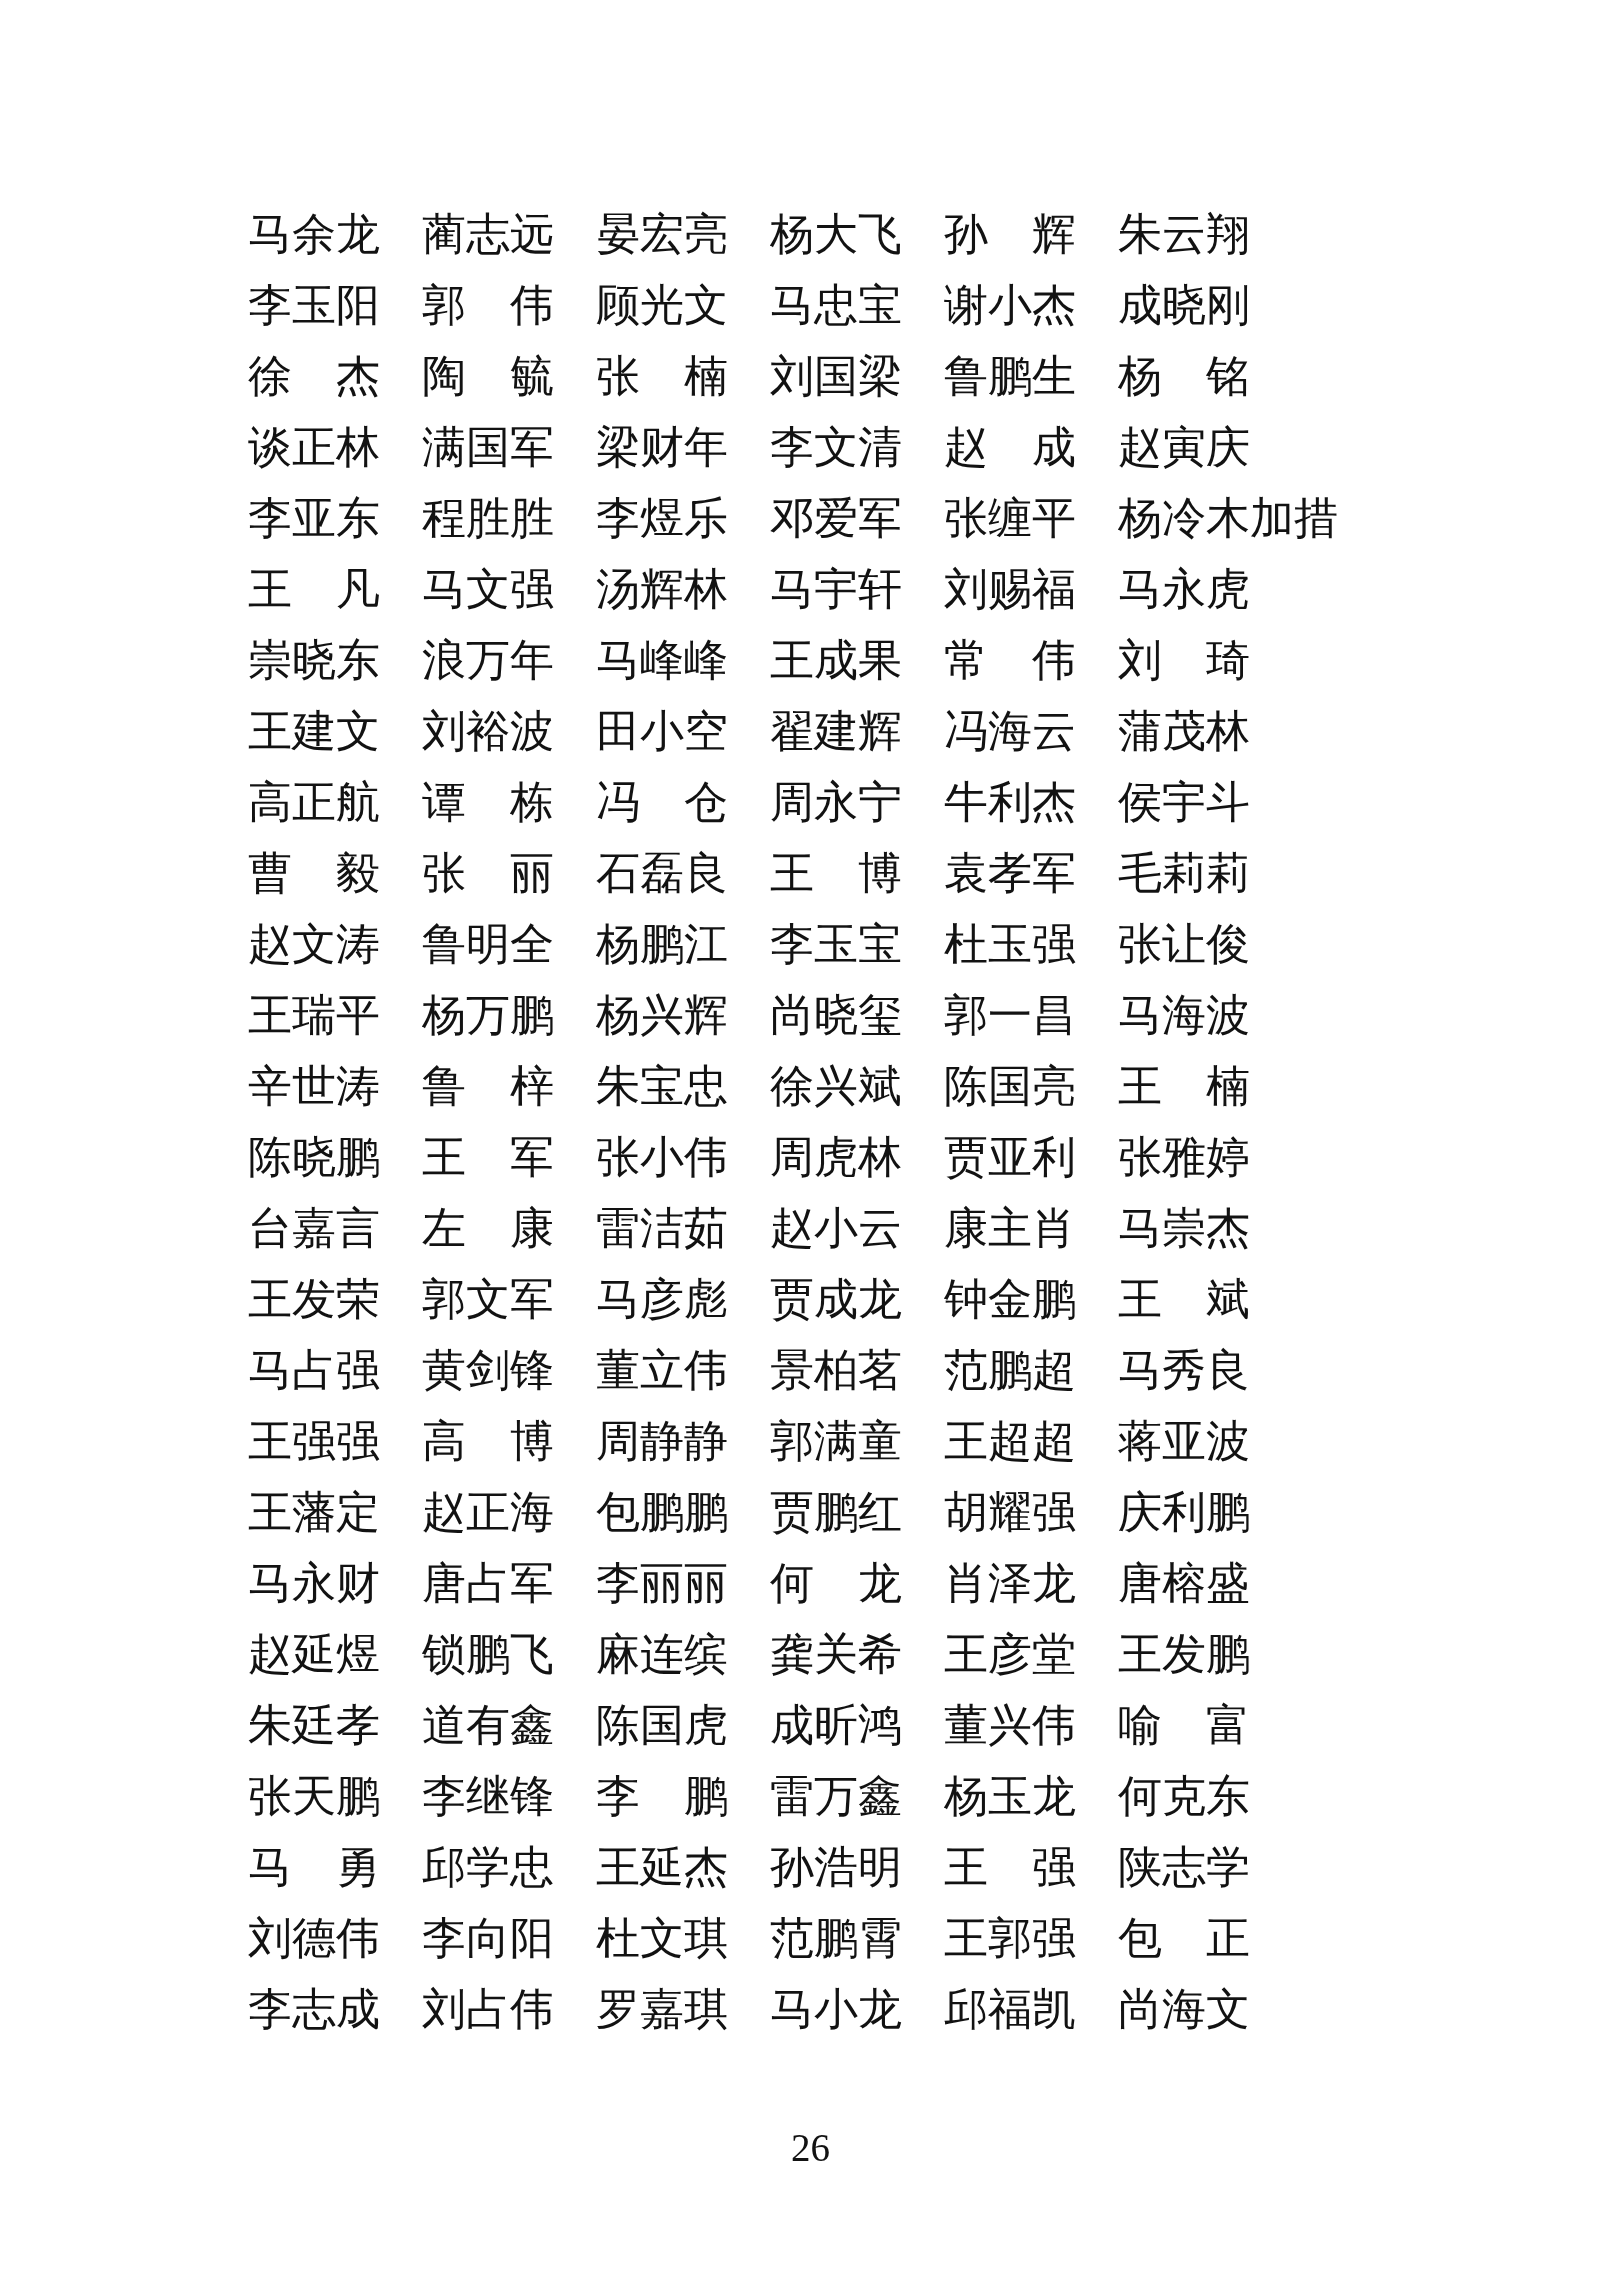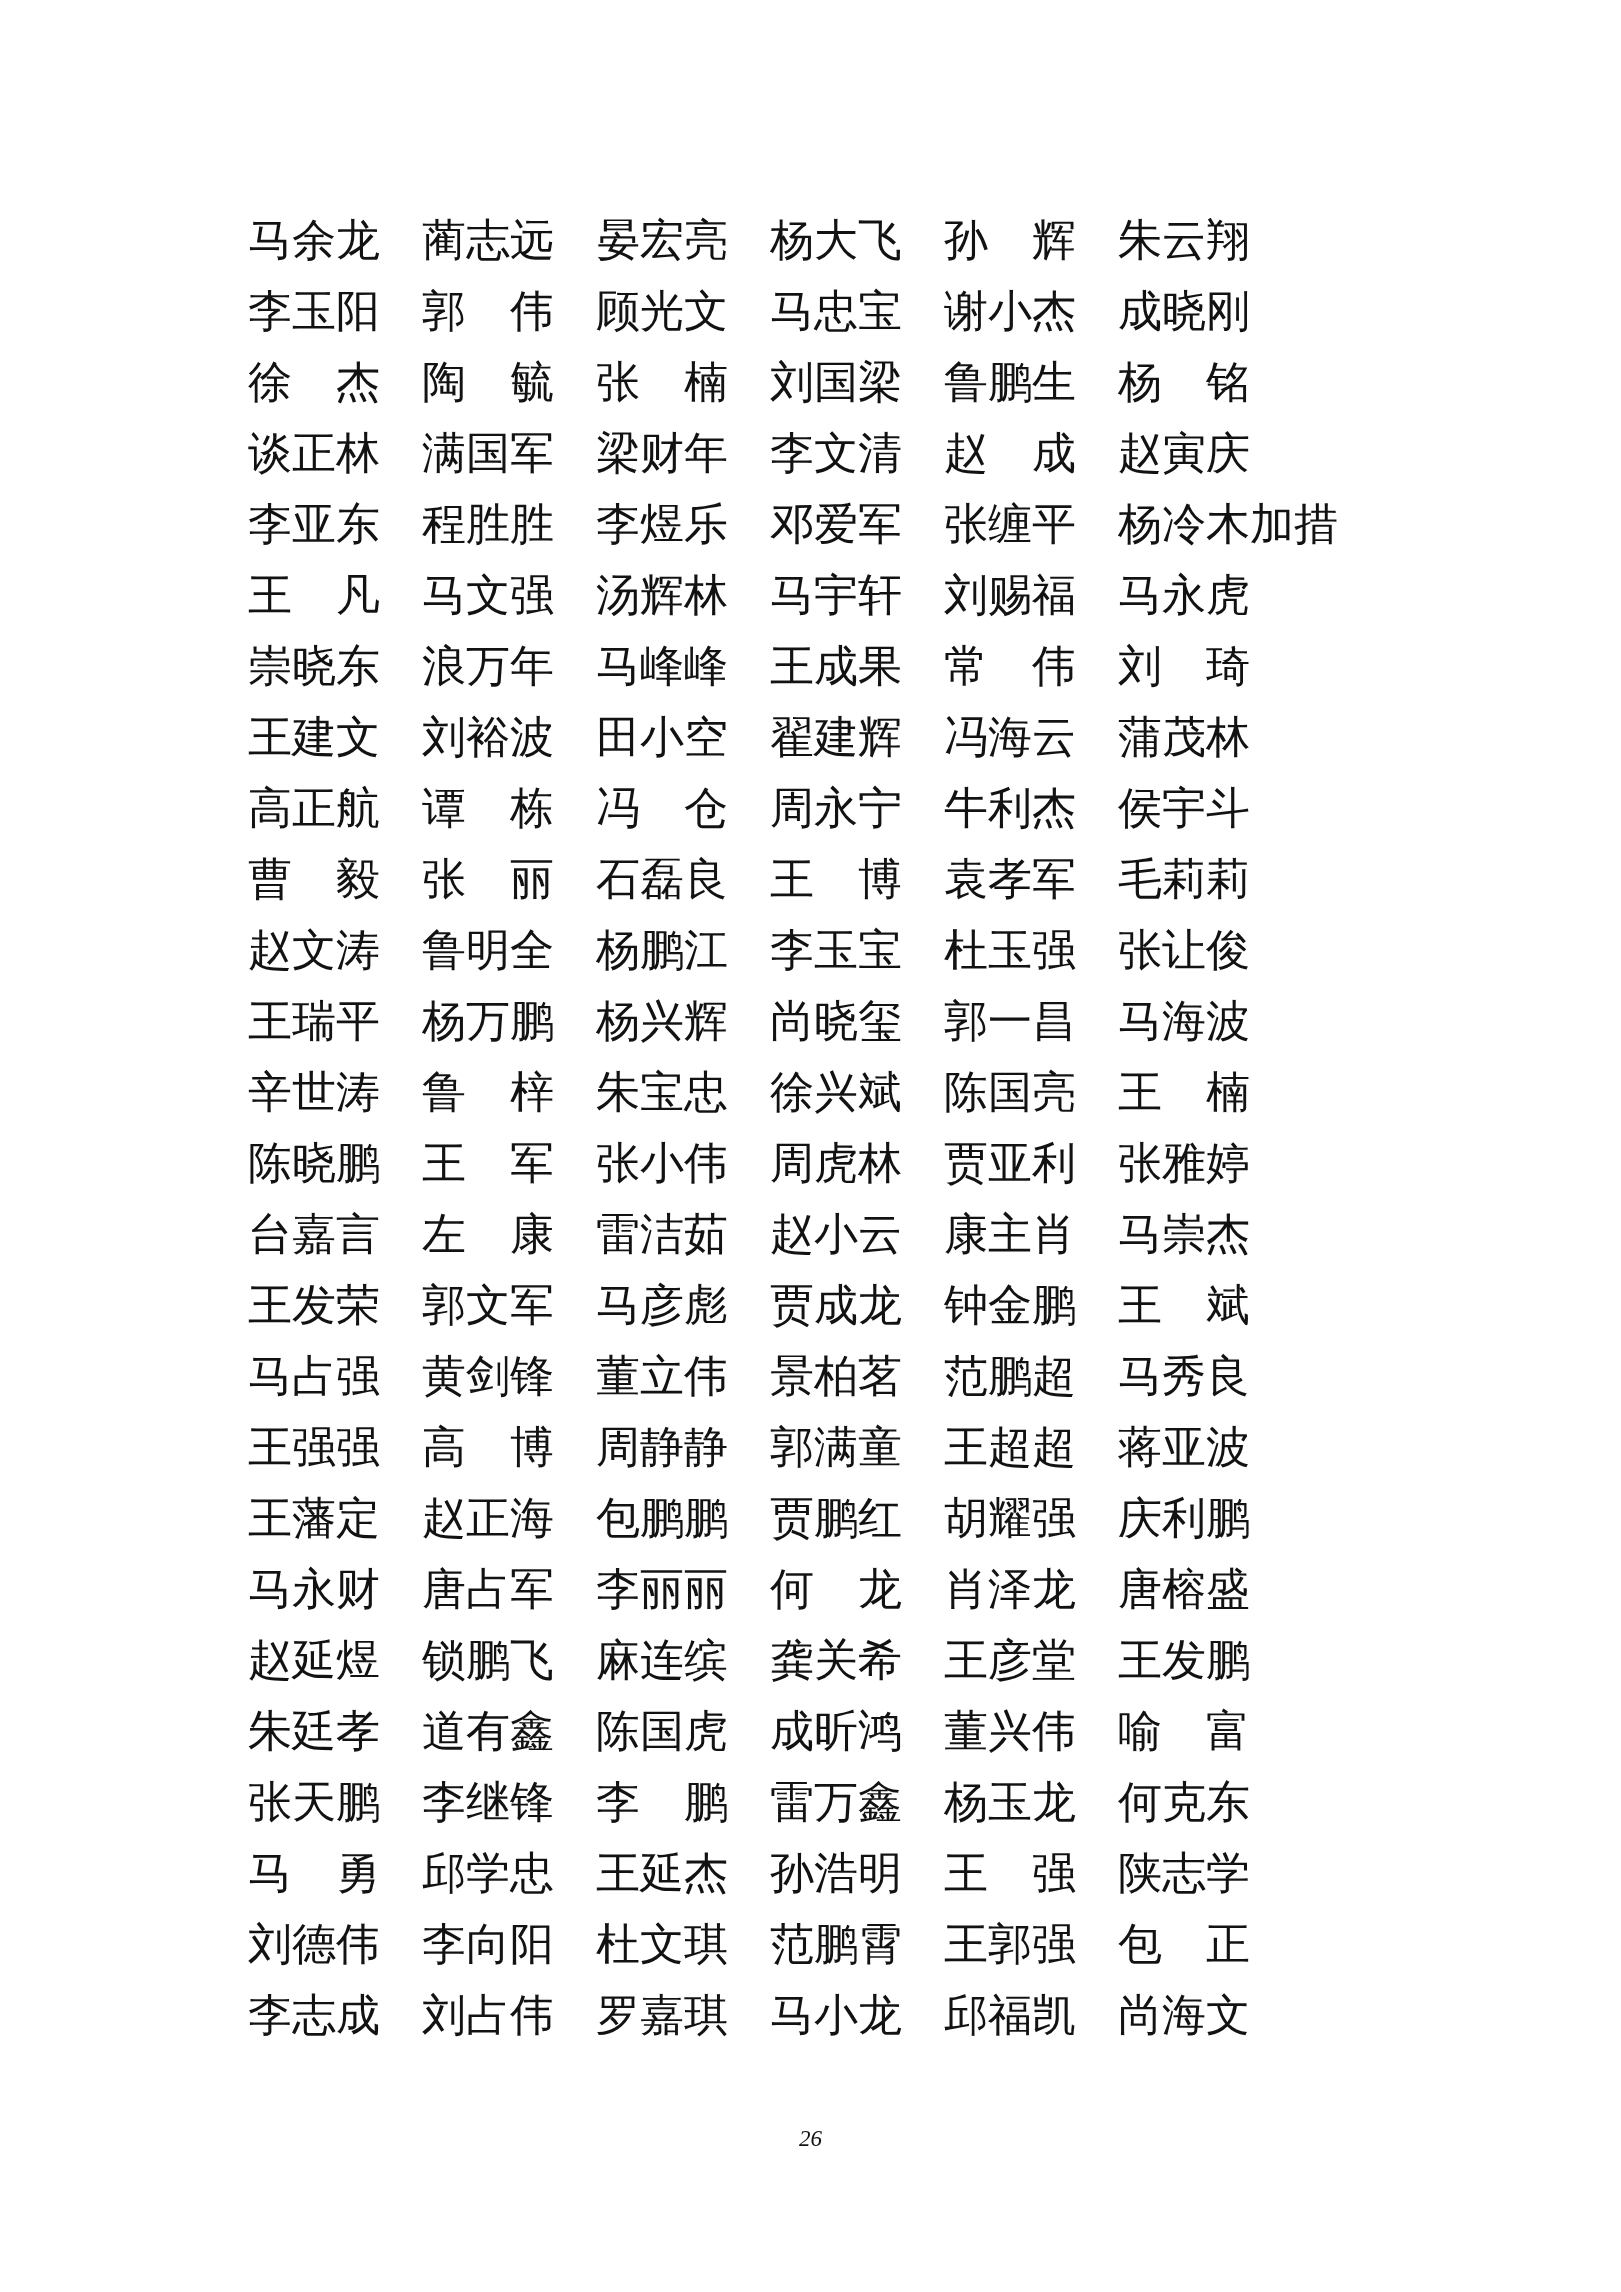--- a/index.html
+++ b/index.html
@@ -11,43 +11,42 @@
     position: relative;
     width: 1621px;
     height: 2293px;
     background: #ffffff;
     color: #121212;
     overflow: hidden;
   }
   .names-grid {
     position: absolute;
     left: 248px;
-    top: 205px;
+    top: 199px;
     display: grid;
     grid-template-columns: repeat(6, 130px);
     column-gap: 44px;
     grid-auto-rows: 71px;
     align-items: center;
   }
   .name-cell {
     font-size: 44px;
     line-height: 1;
     white-space: nowrap;
     overflow: visible;
     letter-spacing: 0;
   }
   .page-number {
     position: absolute;
     top: 2125px;
     left: 0;
     width: 100%;
     text-align: center;
-    font-size: 23px;
+    font-size: 39px;
     line-height: 1.2;
-    font-style: italic;
   }
 </style>
 </head>
 <body>
 
 <div class="page">
   <div class="names-grid">
 
   <div class="name-cell">马余龙</div>
       <div class="name-cell">蔺志远</div>

